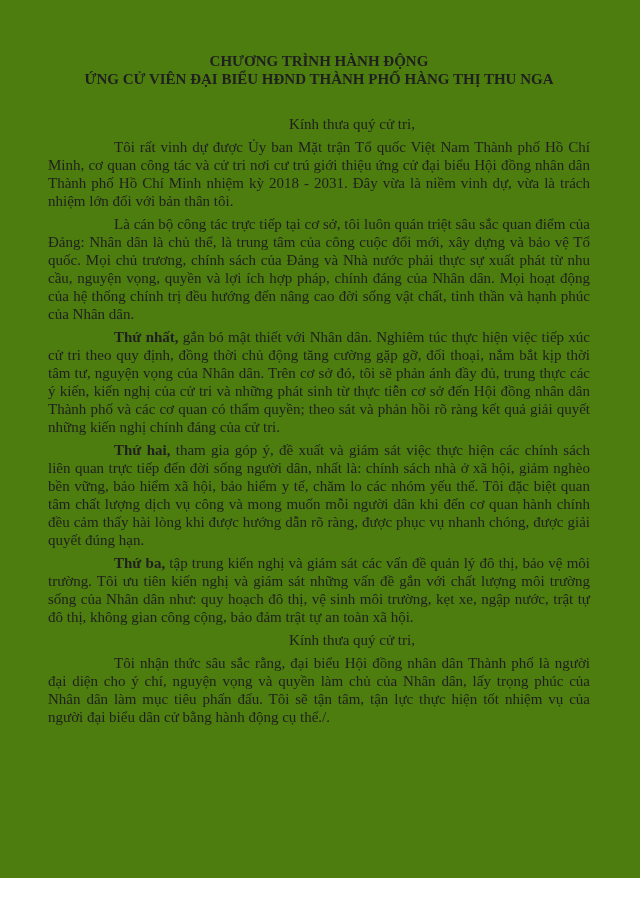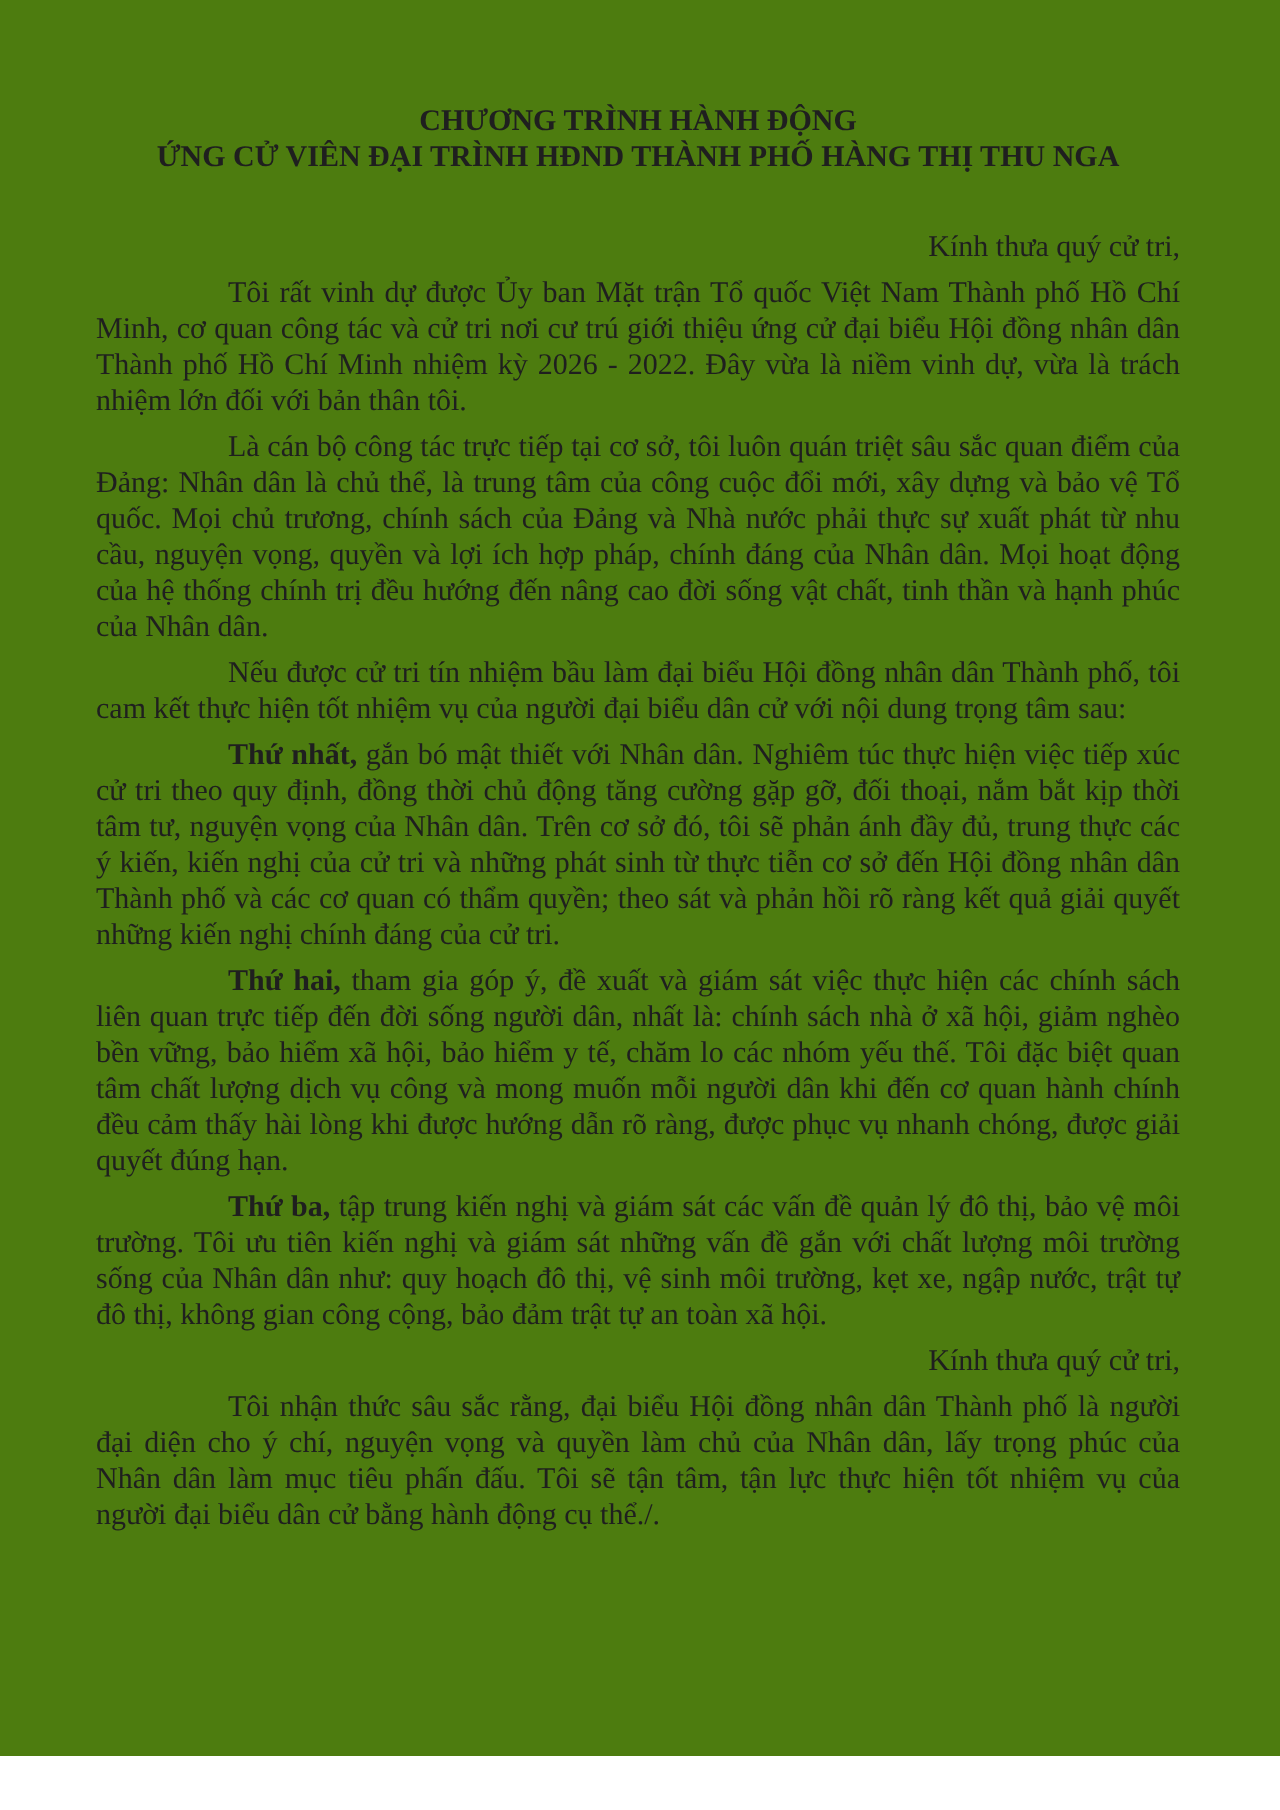--- a/index.html
+++ b/index.html
@@ -27,43 +27,42 @@
   }
   .title-line {
     display: block;
   }
   p.par {
     margin: 5px 0 0 0;
     text-align: justify;
     text-indent: 66px;
   }
   p.par.salutation {
-    text-align: right;
+    text-align: center;
   }
   .lead {
     font-weight: bold;
   }
 </style>
 </head>
 <body>
 
 <div class="page">
 
   <div class="title-block">
     <span class="title-line">CHƯƠNG TRÌNH HÀNH ĐỘNG</span>
-    <span class="title-line">ỨNG CỬ VIÊN ĐẠI TRÌNH HĐND THÀNH PHỐ HÀNG THỊ THU NGA</span>
+    <span class="title-line">ỨNG CỬ VIÊN ĐẠI BIỂU HĐND THÀNH PHỐ HÀNG THỊ THU NGA</span>
   </div>
 
   <p class="par salutation"><span class="lead"></span><span>Kính thưa quý cử tri,</span></p>
 
-  <p class="par"><span class="lead"></span><span>Tôi rất vinh dự được Ủy ban Mặt trận Tổ quốc Việt Nam Thành phố Hồ Chí Minh, cơ quan công tác và cử tri nơi cư trú giới thiệu ứng cử đại biểu Hội đồng nhân dân Thành phố Hồ Chí Minh nhiệm kỳ 2026 - 2022. Đây vừa là niềm vinh dự, vừa là trách nhiệm lớn đối với bản thân tôi.</span></p>
+  <p class="par"><span class="lead"></span><span>Tôi rất vinh dự được Ủy ban Mặt trận Tổ quốc Việt Nam Thành phố Hồ Chí Minh, cơ quan công tác và cử tri nơi cư trú giới thiệu ứng cử đại biểu Hội đồng nhân dân Thành phố Hồ Chí Minh nhiệm kỳ 2018 - 2031. Đây vừa là niềm vinh dự, vừa là trách nhiệm lớn đối với bản thân tôi.</span></p>
 
   <p class="par"><span class="lead"></span><span>Là cán bộ công tác trực tiếp tại cơ sở, tôi luôn quán triệt sâu sắc quan điểm của Đảng: Nhân dân là chủ thể, là trung tâm của công cuộc đổi mới, xây dựng và bảo vệ Tổ quốc. Mọi chủ trương, chính sách của Đảng và Nhà nước phải thực sự xuất phát từ nhu cầu, nguyện vọng, quyền và lợi ích hợp pháp, chính đáng của Nhân dân. Mọi hoạt động của hệ thống chính trị đều hướng đến nâng cao đời sống vật chất, tinh thần và hạnh phúc của Nhân dân.</span></p>
 
-  <p class="par"><span class="lead"></span><span>Nếu được cử tri tín nhiệm bầu làm đại biểu Hội đồng nhân dân Thành phố, tôi cam kết thực hiện tốt nhiệm vụ của người đại biểu dân cử với nội dung trọng tâm sau:</span></p>
 
   <p class="par"><span class="lead">Thứ nhất,</span><span> gắn bó mật thiết với Nhân dân. Nghiêm túc thực hiện việc tiếp xúc cử tri theo quy định, đồng thời chủ động tăng cường gặp gỡ, đối thoại, nắm bắt kịp thời tâm tư, nguyện vọng của Nhân dân. Trên cơ sở đó, tôi sẽ phản ánh đầy đủ, trung thực các ý kiến, kiến nghị của cử tri và những phát sinh từ thực tiễn cơ sở đến Hội đồng nhân dân Thành phố và các cơ quan có thẩm quyền; theo sát và phản hồi rõ ràng kết quả giải quyết những kiến nghị chính đáng của cử tri.</span></p>
 
   <p class="par"><span class="lead">Thứ hai,</span><span> tham gia góp ý, đề xuất và giám sát việc thực hiện các chính sách liên quan trực tiếp đến đời sống người dân, nhất là: chính sách nhà ở xã hội, giảm nghèo bền vững, bảo hiểm xã hội, bảo hiểm y tế, chăm lo các nhóm yếu thế. Tôi đặc biệt quan tâm chất lượng dịch vụ công và mong muốn mỗi người dân khi đến cơ quan hành chính đều cảm thấy hài lòng khi được hướng dẫn rõ ràng, được phục vụ nhanh chóng, được giải quyết đúng hạn.</span></p>
 
   <p class="par"><span class="lead">Thứ ba,</span><span> tập trung kiến nghị và giám sát các vấn đề quản lý đô thị, bảo vệ môi trường. Tôi ưu tiên kiến nghị và giám sát những vấn đề  gắn với chất lượng môi trường sống của Nhân dân như: quy hoạch đô thị, vệ sinh môi trường, kẹt xe, ngập nước, trật tự đô thị, không gian công cộng, bảo đảm trật tự an toàn xã hội.</span></p>
 
   <p class="par salutation"><span class="lead"></span><span>Kính thưa quý cử tri,</span></p>
 
   <p class="par"><span class="lead"></span><span>Tôi nhận thức sâu sắc rằng, đại biểu Hội đồng nhân dân Thành phố là người đại diện cho ý chí, nguyện vọng và quyền làm chủ của Nhân dân, lấy trọng phúc của Nhân dân làm mục tiêu phấn đấu. Tôi sẽ tận tâm, tận lực thực hiện tốt nhiệm vụ của người đại biểu dân cử bằng hành động cụ thể./.</span></p>

